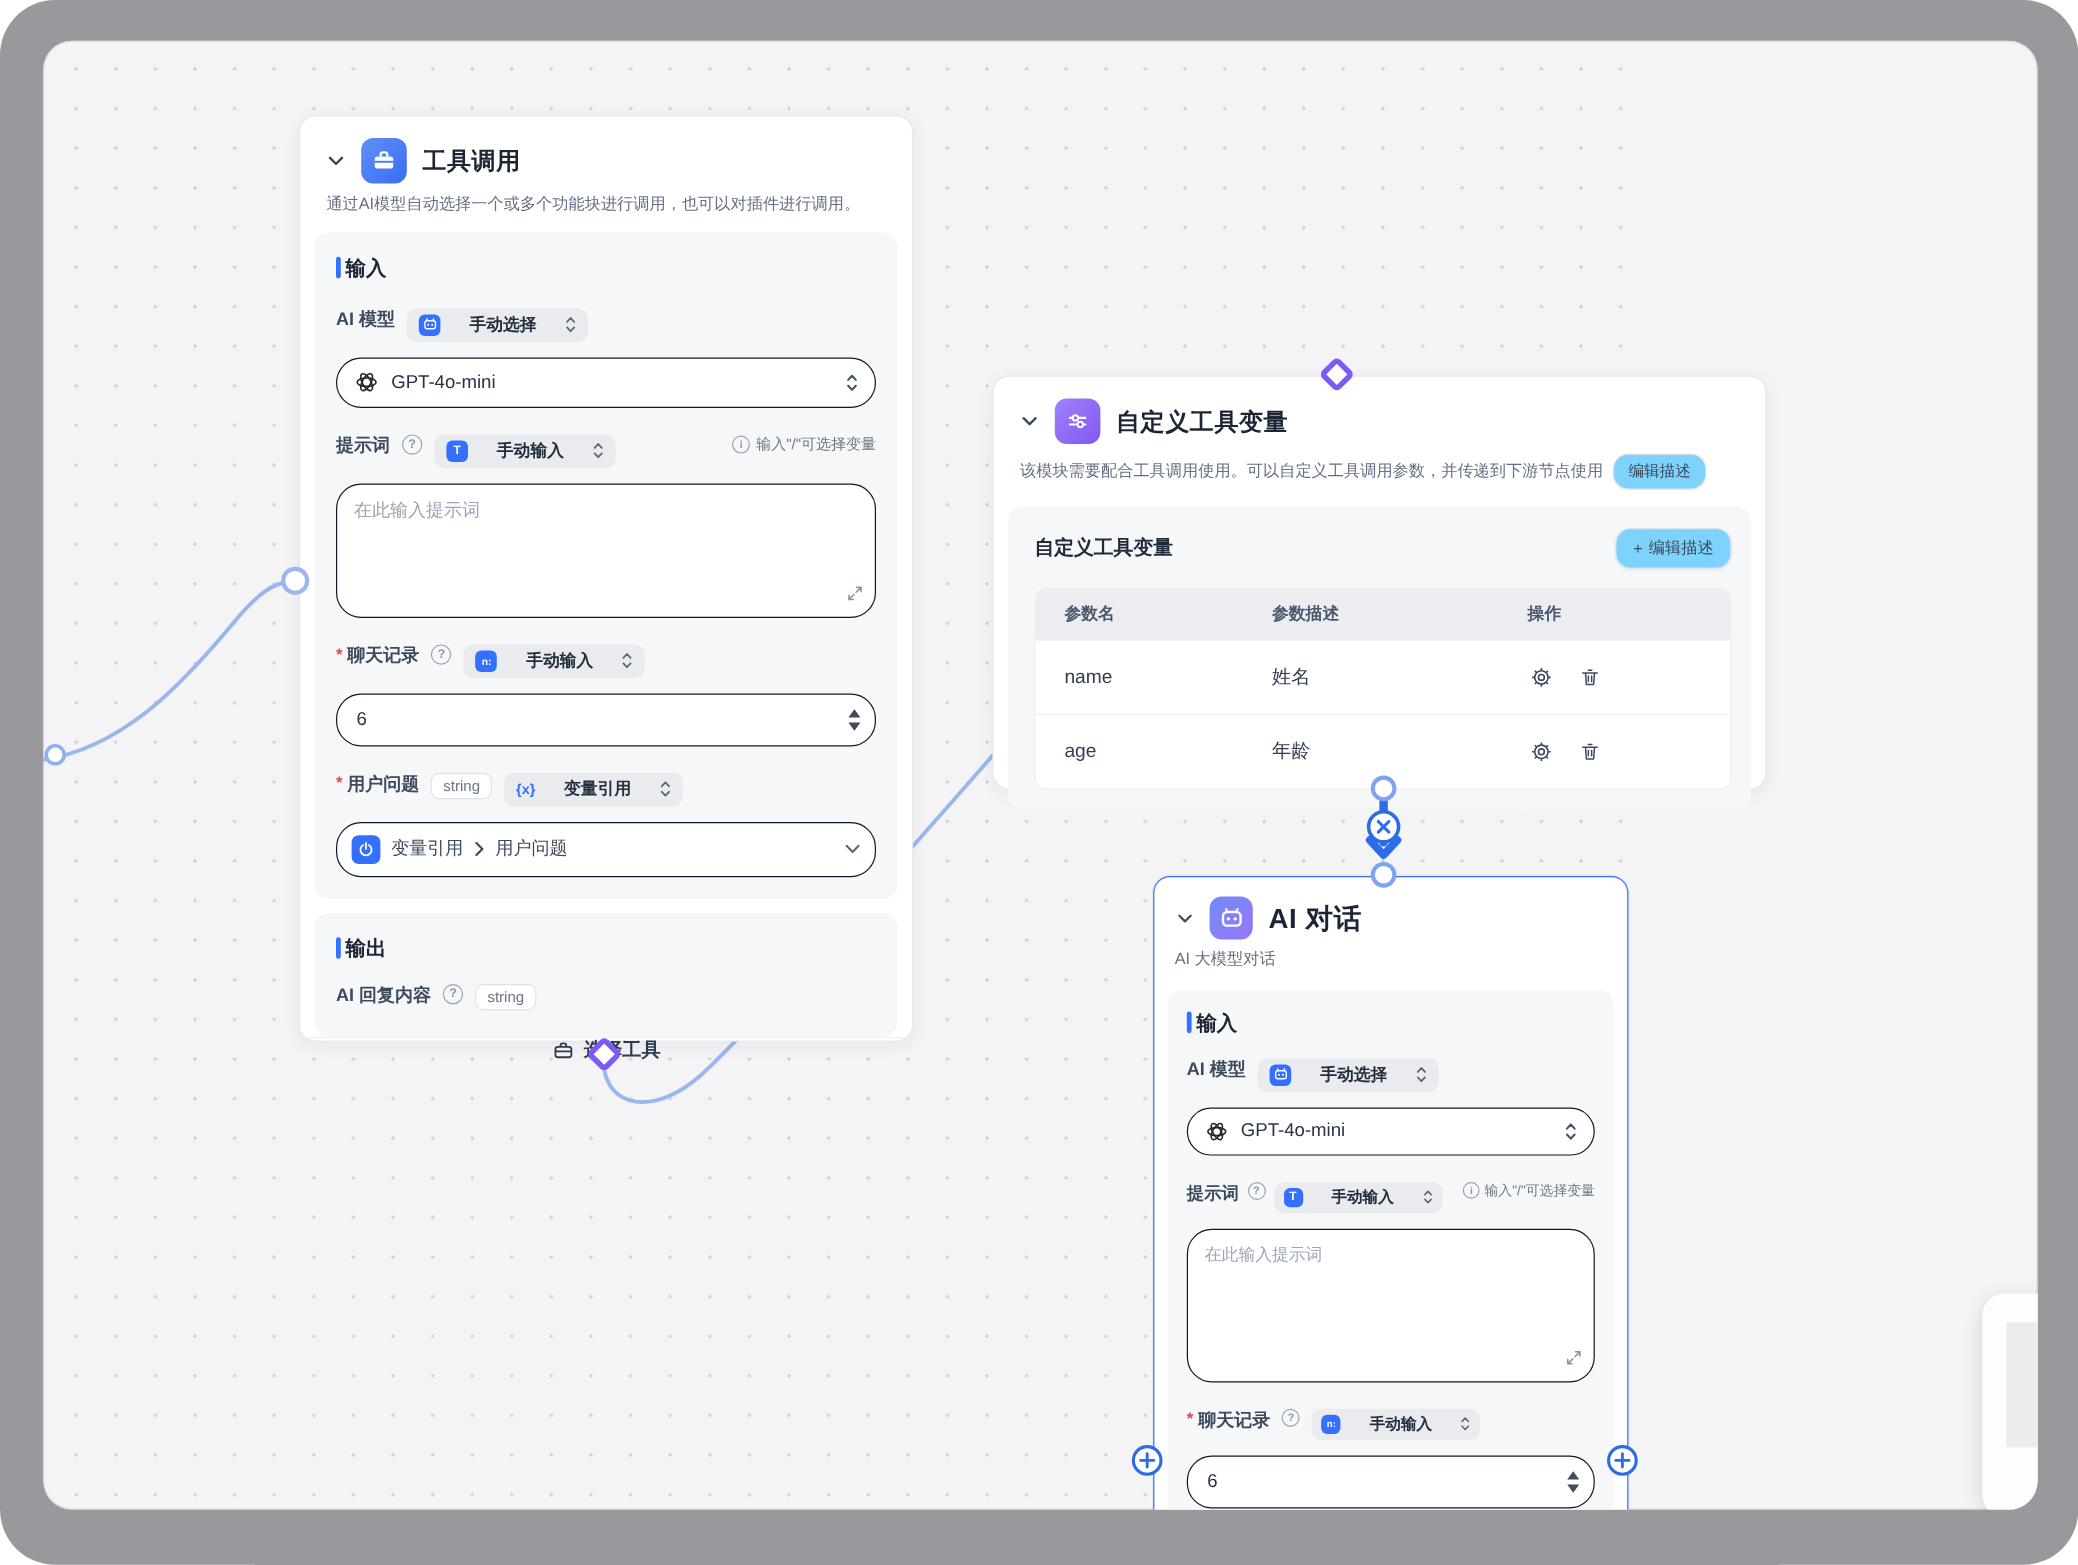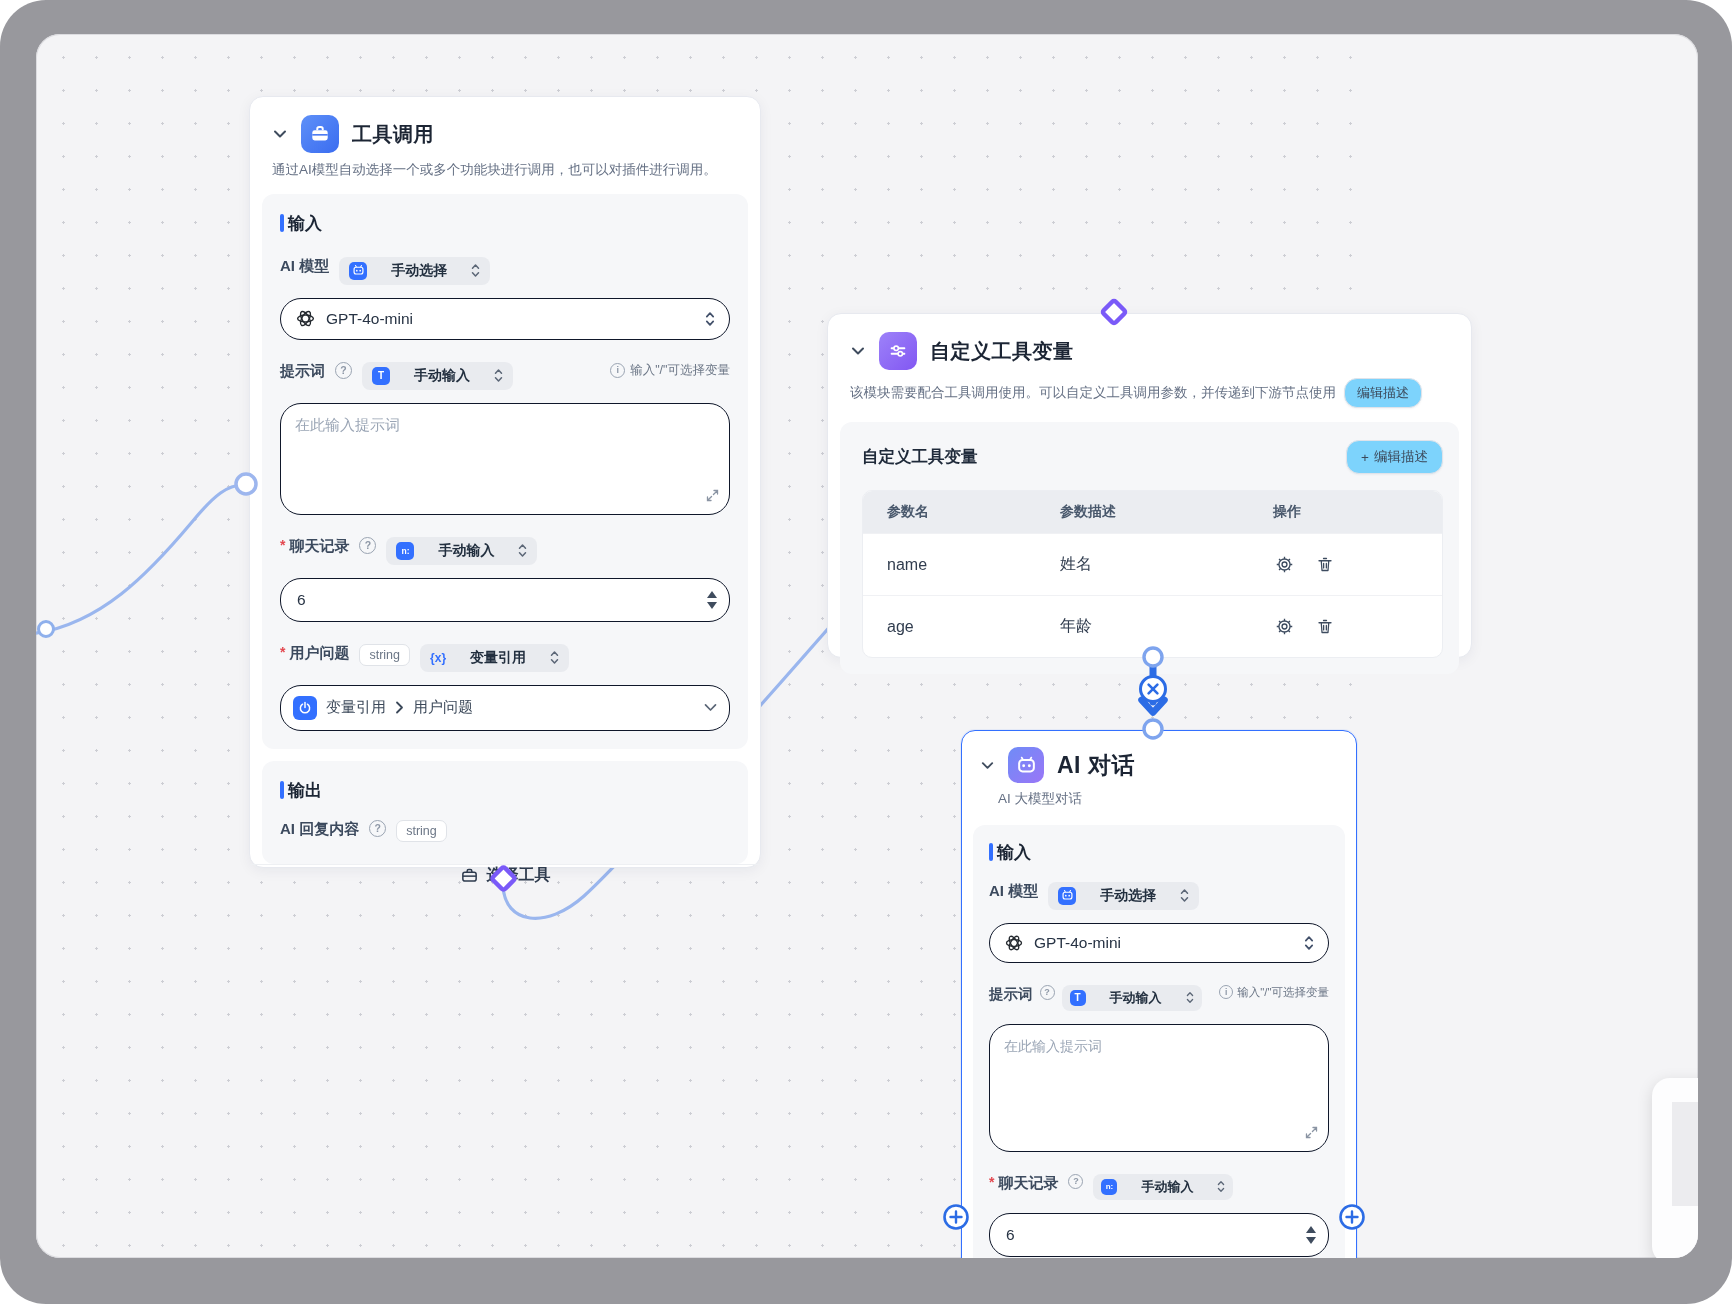--- a/index.html
+++ b/index.html
@@ -320,21 +320,21 @@
           <div class="node-icon icon-ai" style="width:36px;height:36px;">
             <svg width="21" height="21" viewBox="0 0 20 20">
                 <path d="M6.5 4.2 L5.4 2.4 M13.5 4.2 L14.6 2.4" stroke="#fff" stroke-width="1.6" stroke-linecap="round"></path>
                 <rect x="3" y="4.8" width="14" height="10.8" rx="3.2" fill="none" stroke="#fff" stroke-width="1.9"></rect>
                 <circle cx="7.3" cy="10.2" r="1.35" fill="#fff"></circle>
                 <circle cx="12.7" cy="10.2" r="1.35" fill="#fff"></circle>
               </svg>
           </div>
           <div class="node-title" style="font-size:23px;">AI 对话</div>
         </div>
-        <div class="node-desc" style="padding:7px 18px 0 36px;">AI 大模型对话</div>
+        <div class="node-desc" style="padding:7px 18px 0 17px;">AI 大模型对话</div>
 
         <div class="panel" style="margin:16px 11px 0 11px; padding:16px;">
           <div class="sec-head">
             <div class="sec-bar"></div>
             <div class="sec-title">输入</div>
           </div>
 
           <div class="row" style="margin-top:18px;">
             <span class="lbl">AI 模型</span>
             <span class="badge">

